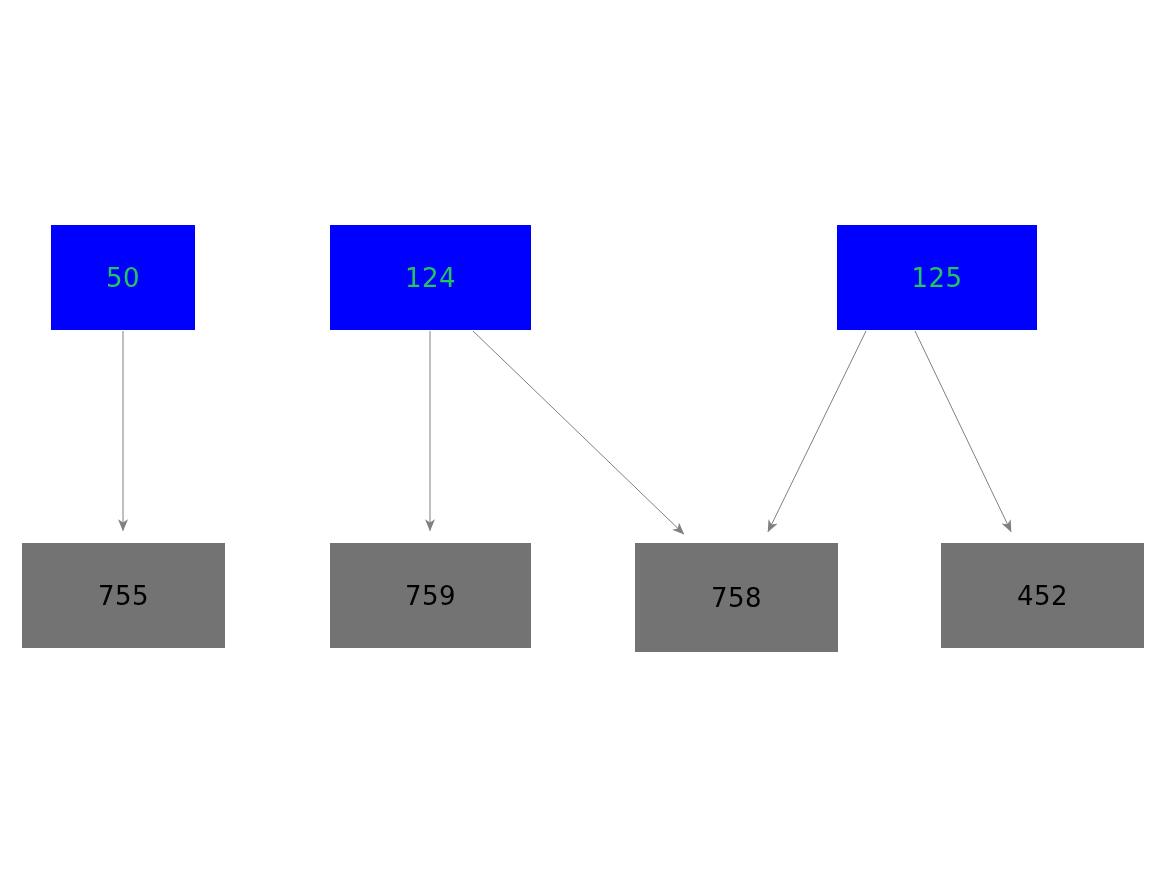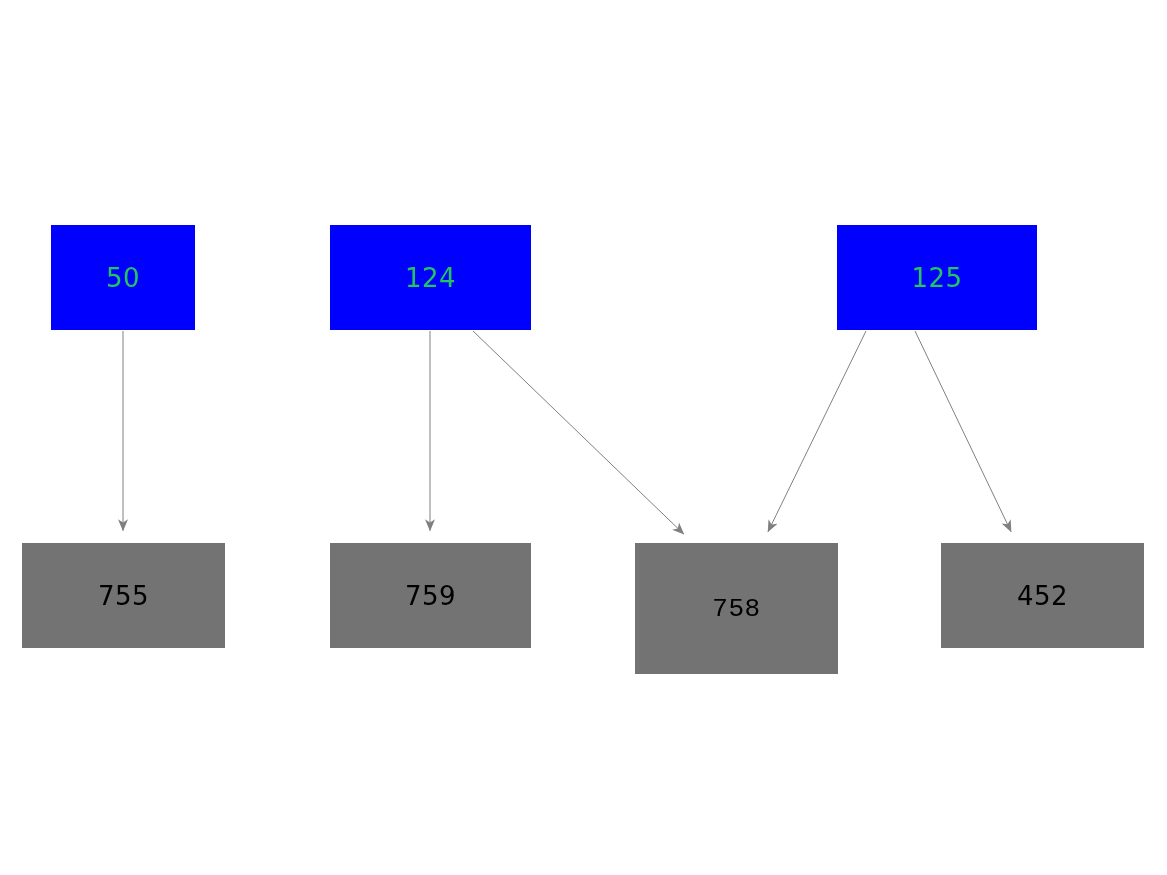--- a/index.html
+++ b/index.html
@@ -79,21 +79,21 @@
       </div>
       <div class="node node-source" style="left: 789px; top: 225px; width: 200px; height: 105px; margin-left: 48px;">
         <span class="node-label">125</span>
       </div>
       <div class="node node-target" style="left: 22px; top: 543px; width: 203px; height: 105px;">
         <span class="node-label">755</span>
       </div>
       <div class="node node-target" style="left: 330px; top: 543px; width: 201px; height: 105px;">
         <span class="node-label">759</span>
       </div>
-      <div class="node node-target" style="left: 635px; top: 543px; width: 203px; height: 131px; font-family: Liberation Mono, monospace;">
+      <div class="node node-target" style="left: 635px; top: 543px; width: 203px; height: 109px;">
         <span class="node-label">758</span>
       </div>
       <div class="node node-target" style="left: 941px; top: 543px; width: 203px; height: 105px;">
         <span class="node-label">452</span>
       </div>
     </div>
 
 </div>
 
 </body></html>

